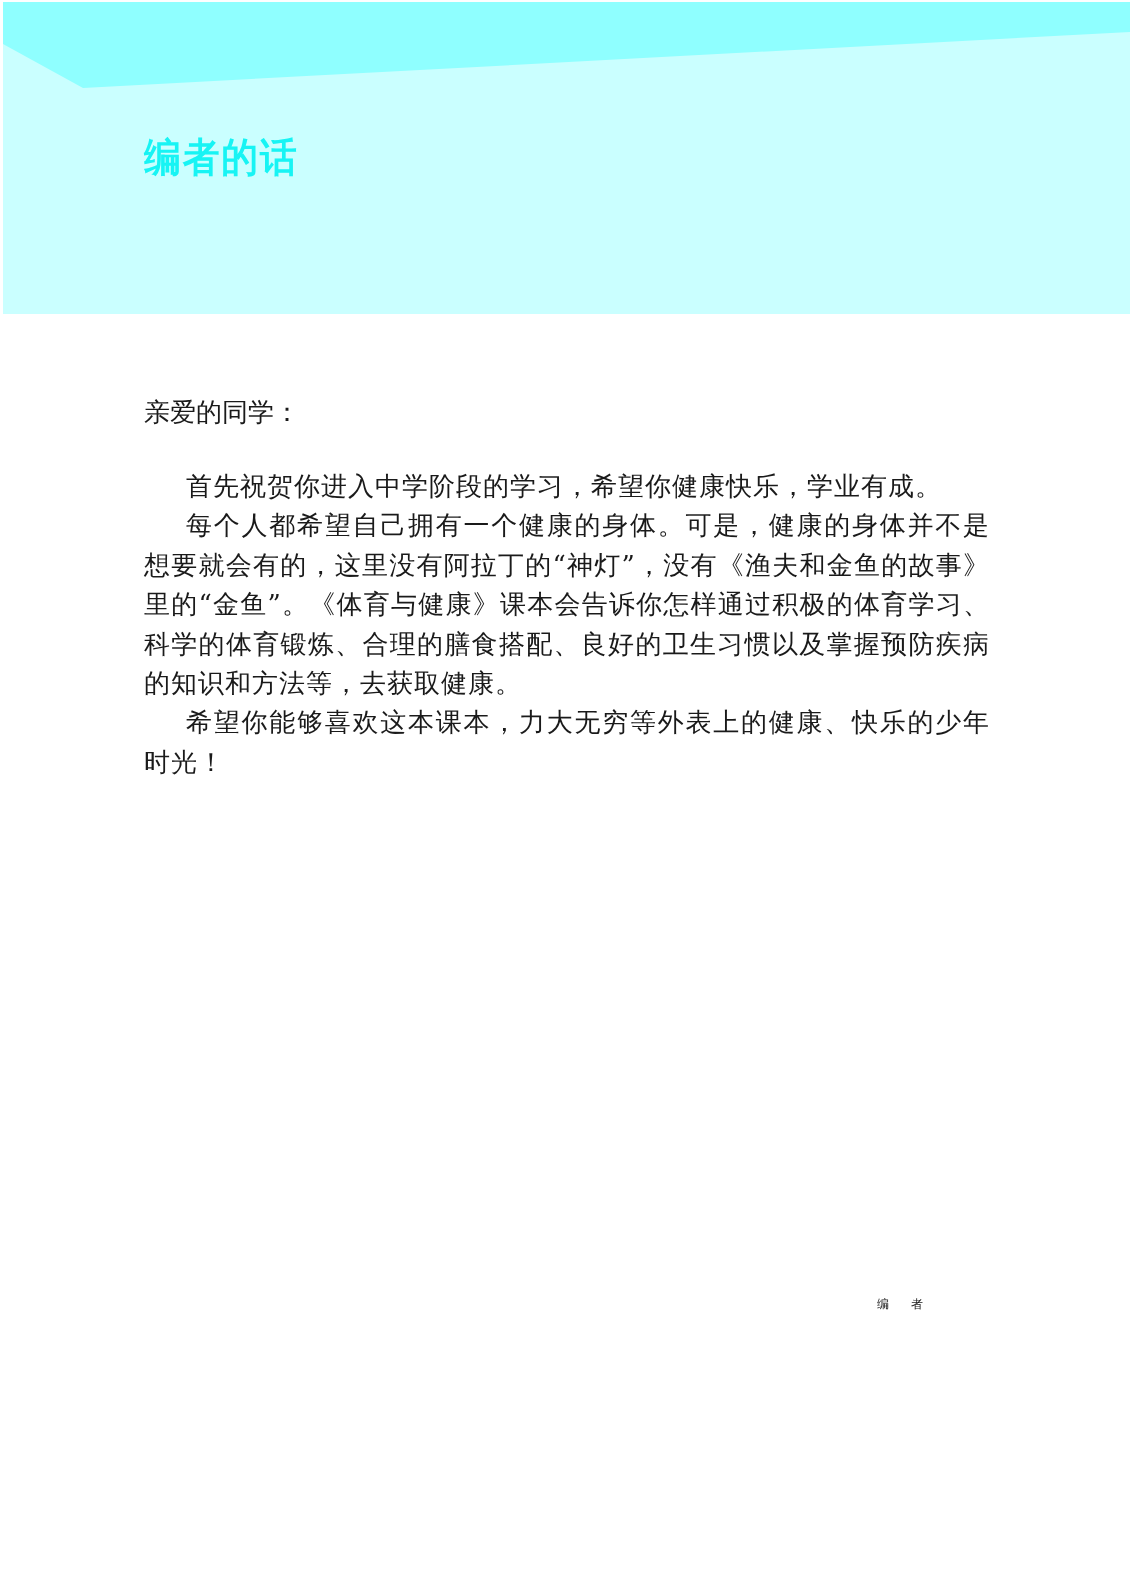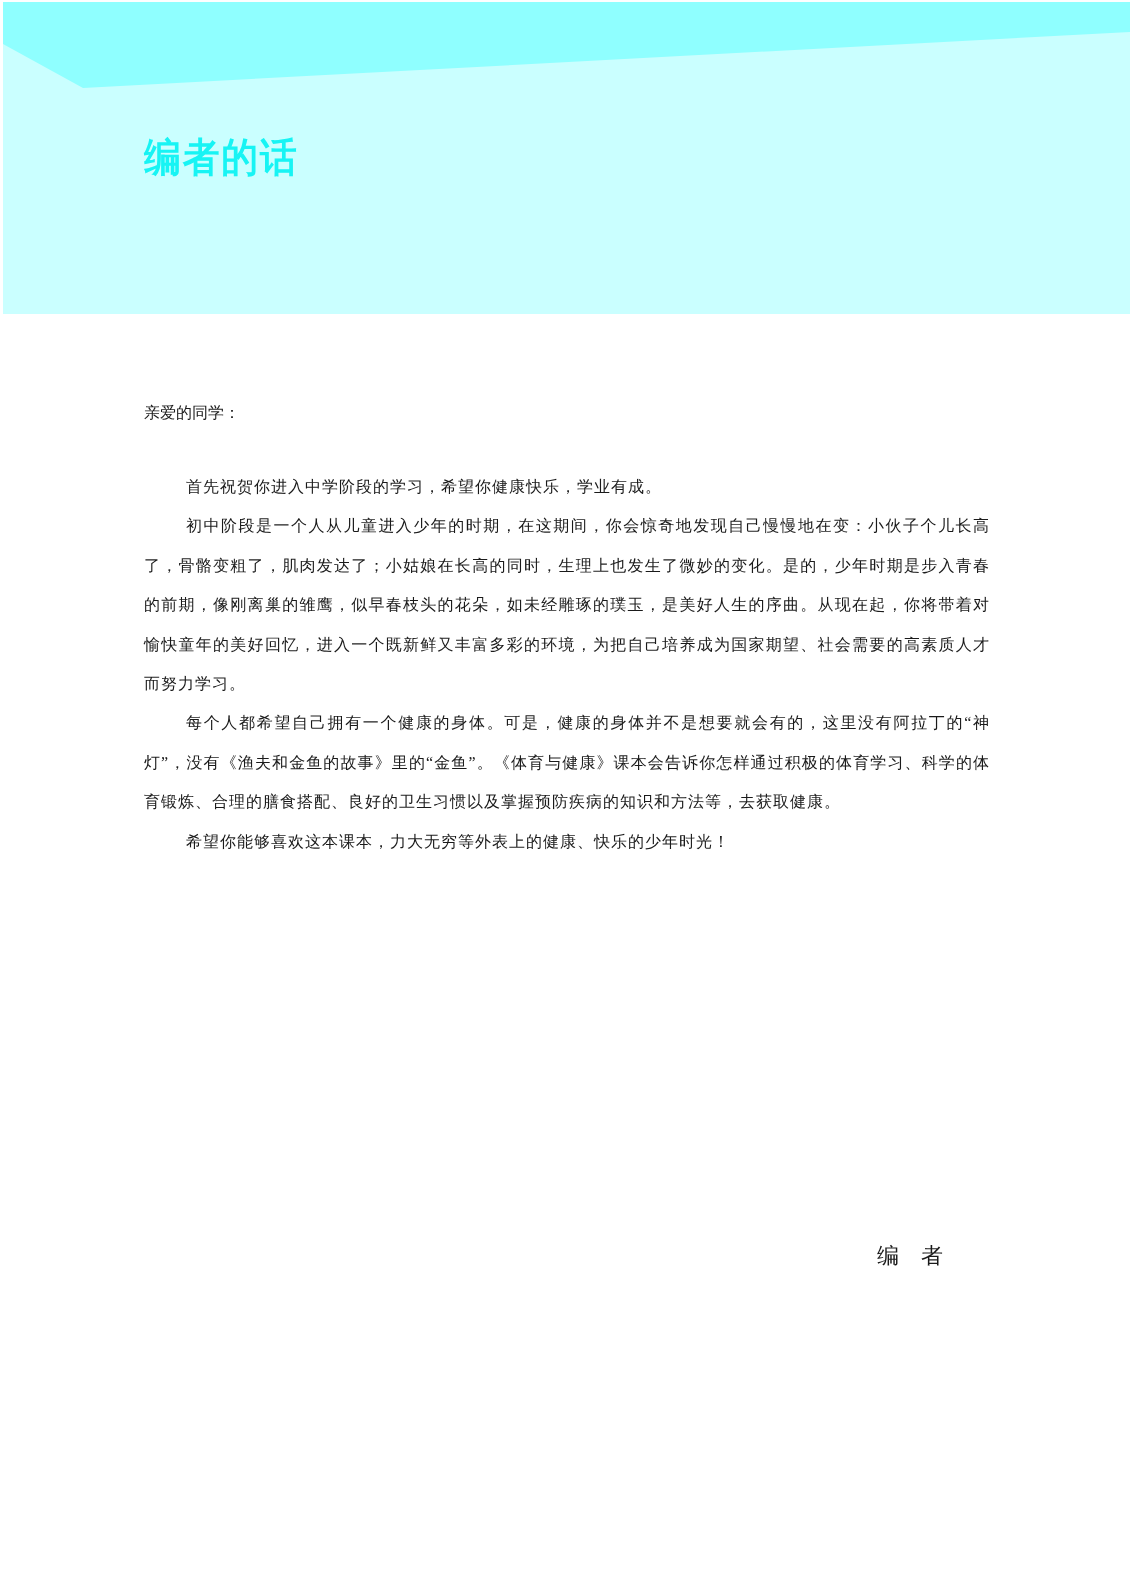--- a/index.html
+++ b/index.html
@@ -42,44 +42,43 @@
       color: #17f4f4;
       line-height: 48px;
       transform: scaleX(0.92);
       transform-origin: left center;
     }
     .letter {
       position: absolute;
       left: 144px;
       top: 393px;
       width: 846px;
-      font-size: 16px;
+      font-size: 26px;
       line-height: 39.4px;
     }
     .salutation {
       margin: 0 0 35px 0;
       height: 39px;
       line-height: 39px;
     }
     .para {
       margin: 0;
       text-indent: 42px;
       text-align: justify;
       text-justify: inter-character;
       letter-spacing: 1px;
-      font-family: Liberation Serif, serif;
     }
     .first-para {
       margin-top: 34px;
     }
     .signature {
       position: absolute;
       left: 877px;
-      top: 1240px;
-      font-size: 22px;
+      top: 1288px;
+      font-size: 12px;
       line-height: 32px;
       word-spacing: 0;
     }
     .signature span {
       display: inline-block;
     }
     .sig-gap {
       width: 22px;
     }
   </style>
@@ -90,20 +89,19 @@
   <svg viewBox="0 0 1127 312" preserveAspectRatio="none">
     <polygon points="0,0 1127,0 1127,30 80,86 0,42" fill="#8fffff"></polygon>
   </svg>
 </div>
 
 <h1 class="page-title">编者的话</h1>
 
 <div class="letter">
   <p class="salutation">亲爱的同学：</p>
   <p class="para first-para">首先祝贺你进入中学阶段的学习，希望你健康快乐，学业有成。</p>
-  <p class="para">初中阶段是一个人从儿童进入少年的时期，在这期间，你会惊奇地发现自己慢慢地在变：小伙子个儿长高了，骨骼变粗了，肌肉发达了；小姑娘在长高的同时，生理上也发生了微妙的变化。是的，少年时期是步入青春的前期，像刚离巢的雏鹰，似早春枝头的花朵，如未经雕琢的璞玉，是美好人生的序曲。从现在起，你将带着对愉快童年的美好回忆，进入一个既新鲜又丰富多彩的环境，为把自己培养成为国家期望、社会需要的高素质人才而努力学习。</p>
   <p class="para">每个人都希望自己拥有一个健康的身体。可是，健康的身体并不是想要就会有的，这里没有阿拉丁的“神灯”，没有《渔夫和金鱼的故事》里的“金鱼”。《体育与健康》课本会告诉你怎样通过积极的体育学习、科学的体育锻炼、合理的膳食搭配、良好的卫生习惯以及掌握预防疾病的知识和方法等，去获取健康。</p>
   <p class="para">希望你能够喜欢这本课本，力大无穷等外表上的健康、快乐的少年时光！</p>
 </div>
 
 <div class="signature">
   <span>编</span><span class="sig-gap"></span><span>者</span>
 </div>
 
 </body></html>

